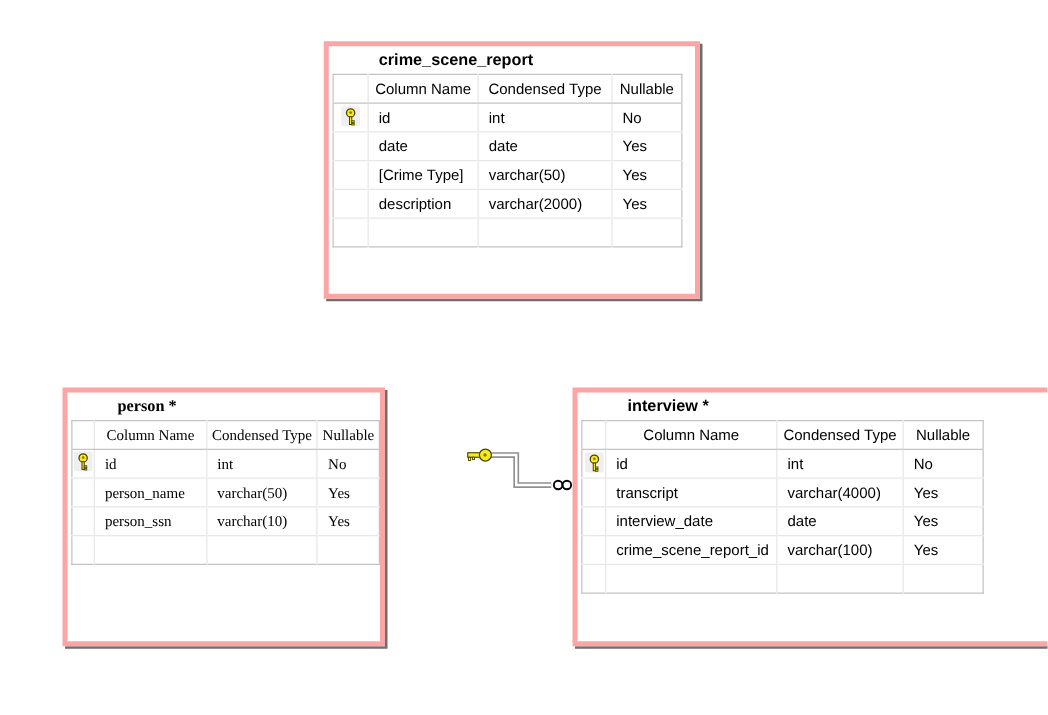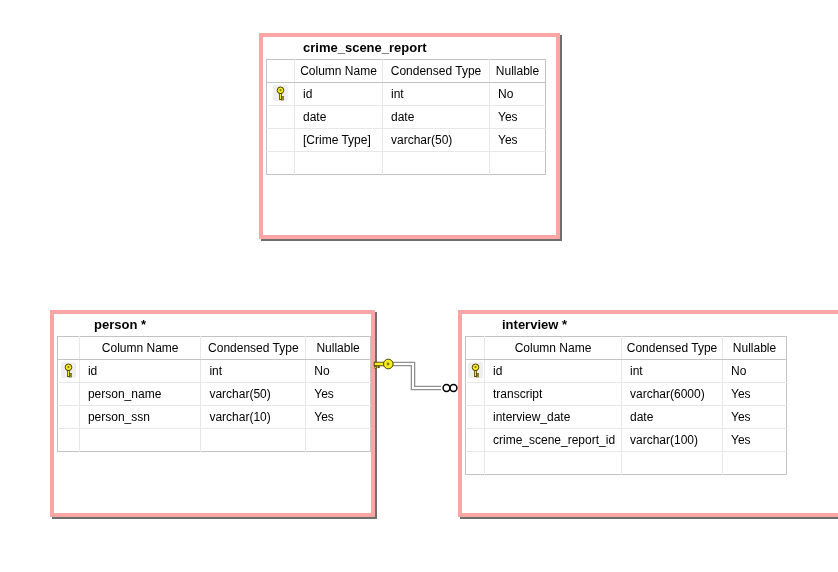--- a/index.html
+++ b/index.html
@@ -103,29 +103,35 @@
         <td>Yes</td>
       </tr>
       <tr>
         <td class="sel"></td>
         <td>[Crime Type]</td>
         <td>varchar(50)</td>
         <td>Yes</td>
       </tr>
       <tr>
         <td class="sel"></td>
+        <td>description</td>
+        <td>varchar(2000)</td>
+        <td>Yes</td>
+      </tr>
+      <tr>
+        <td class="sel"></td>
         <td></td>
         <td></td>
         <td></td>
       </tr>
     </tbody>
   </table>
 </div>
 
-<div class="window" style="left:50px;top:310px;width:325px;height:207px;">
+<div class="window" style="left:50px;top:310px;width:258px;height:207px;font-family:Liberation Serif, serif;">
   <div class="win-title">person *</div>
   <table class="grid">
     <colgroup>
       <col style="width:22px">
         <col style="width:122px">
         <col style="width:105px">
         <col style="width:65px">
     </colgroup>
     <thead>
       <tr>
@@ -196,21 +202,21 @@
                 <rect x="6.4" y="10.6" width="2" height="1.3" fill="#f7ec1c" stroke="#4a4200" stroke-width="0.7"></rect>
                 <rect x="6.4" y="12.7" width="2" height="1.3" fill="#f7ec1c" stroke="#4a4200" stroke-width="0.7"></rect>
               </svg></span></td>
         <td>id</td>
         <td>int</td>
         <td>No</td>
       </tr>
       <tr>
         <td class="sel"></td>
         <td>transcript</td>
-        <td>varchar(6000)</td>
+        <td>varchar(4000)</td>
         <td>Yes</td>
       </tr>
       <tr>
         <td class="sel"></td>
         <td>interview_date</td>
         <td>date</td>
         <td>Yes</td>
       </tr>
       <tr>
         <td class="sel"></td>

